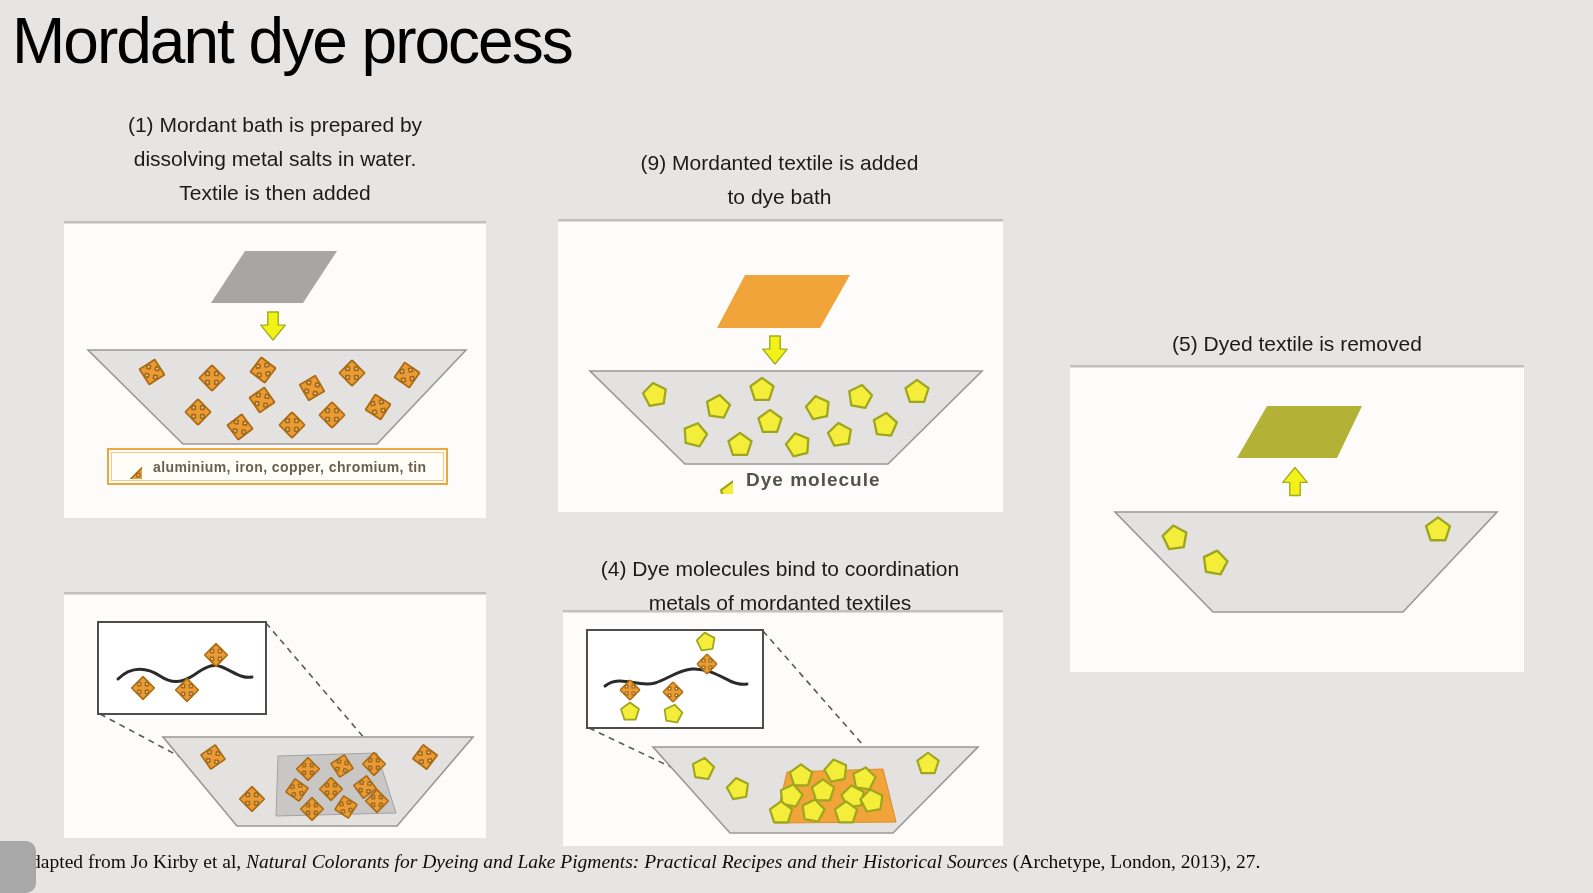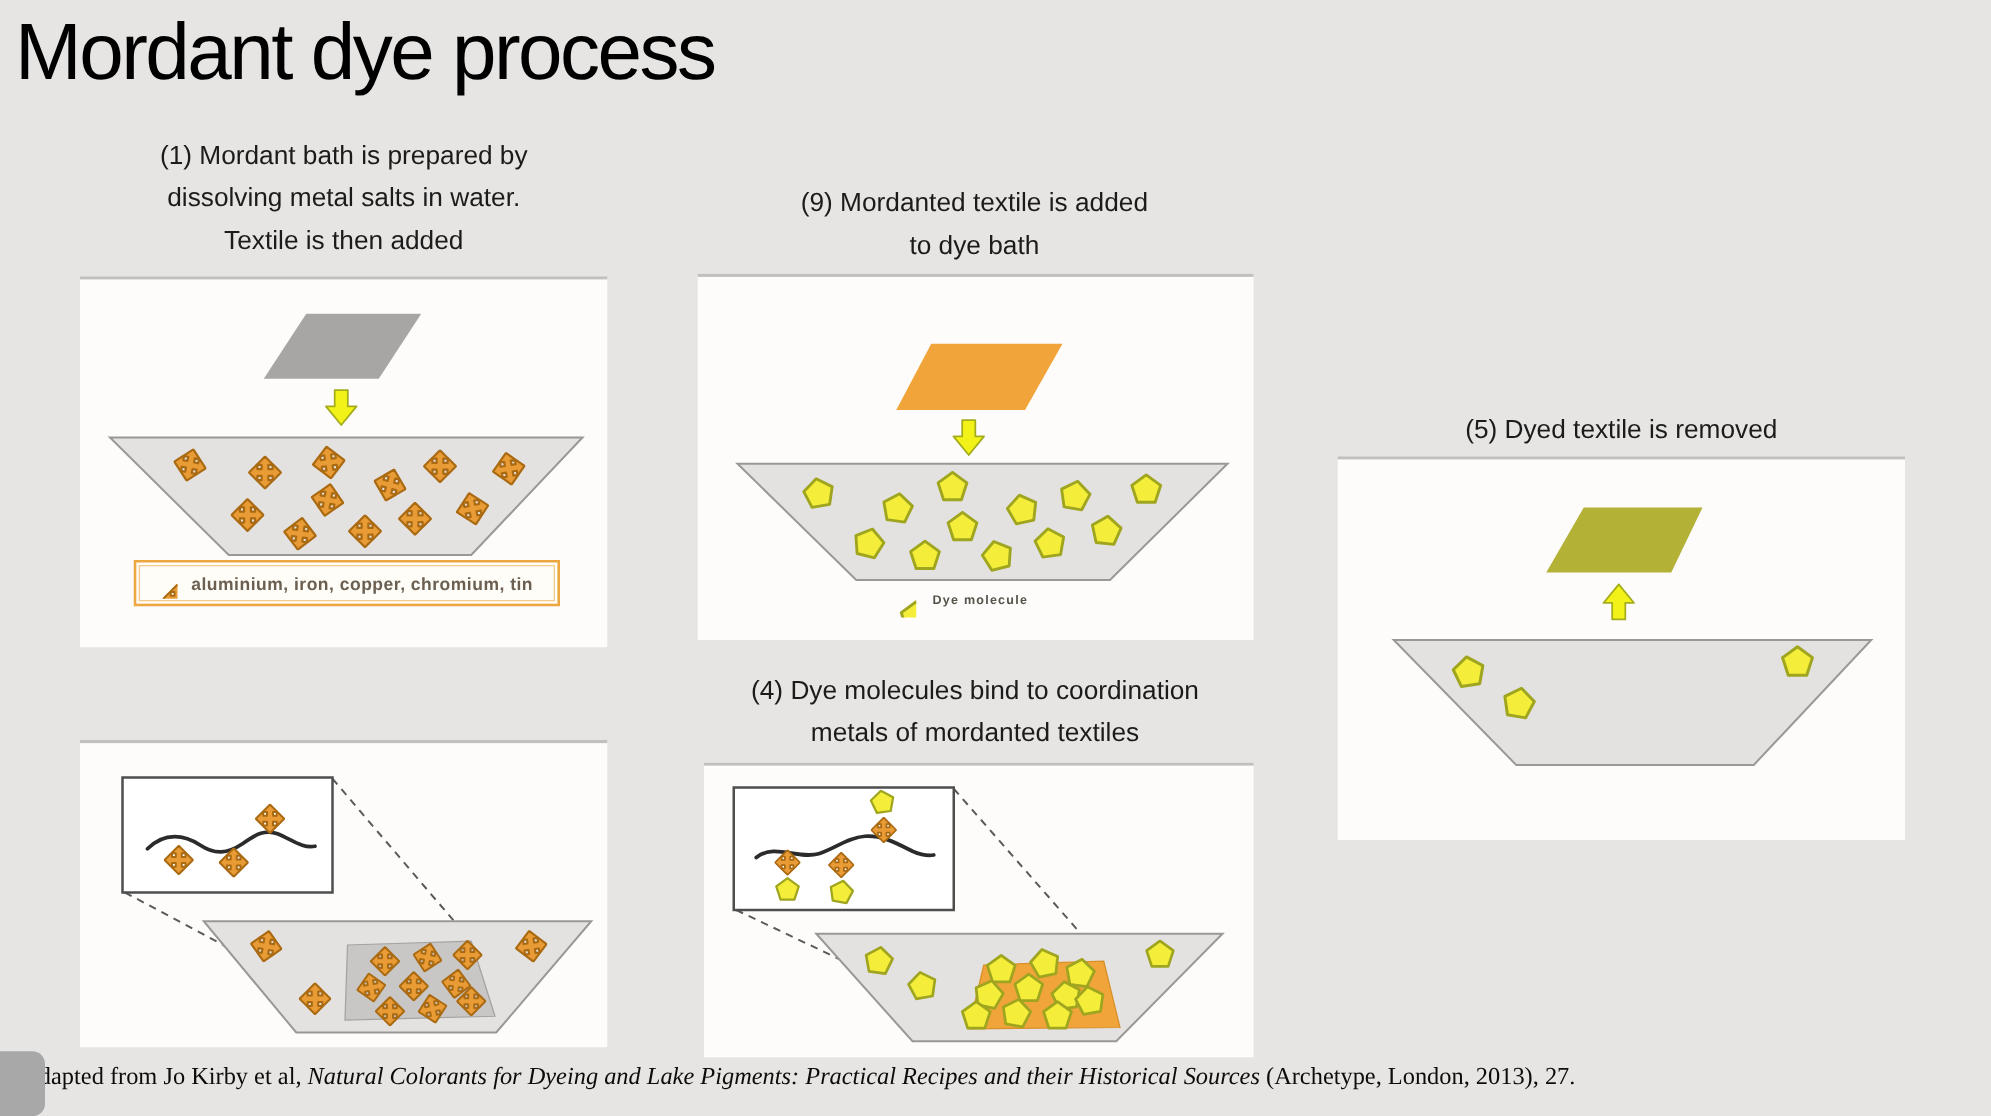--- a/index.html
+++ b/index.html
@@ -28,21 +28,21 @@
     display:flex;align-items:center;gap:11px;padding:0 9px;
     box-shadow:inset 0 0 0 2px #fffdf8, inset 0 0 0 3px #f3c98c;
   }
   .legend-metals span{
     font-size:14px;font-weight:bold;color:#6a5f50;letter-spacing:.4px;white-space:nowrap;
   }
   .legend-dye{
     position:absolute;left:705px;top:466px;display:flex;align-items:center;gap:13px;
   }
   .legend-dye span{
-    font-size:10px;font-weight:bold;color:#555249;letter-spacing:1px;white-space:nowrap;
+    font-size:19px;font-weight:bold;color:#555249;letter-spacing:1px;white-space:nowrap;
   }
   .cite{
     position:absolute;left:17px;top:851px;font-family:"Liberation Serif",serif;
     font-size:19.5px;color:#0c0c0c;white-space:nowrap;
   }
   .cite .it{font-style:italic;}
   .navbtn{
     position:absolute;left:-16px;top:841px;width:52px;height:52px;
     background:#a8a8a8;border-radius:10px;cursor:pointer;
     display:flex;align-items:center;color:#ffffff;
@@ -70,21 +70,21 @@
 <div class="slide">
 
   <div class="title">Mordant dye process</div>
 
   <div class="step-label" style="left:64px;top:108px;width:422px">(1) Mordant bath is prepared by
 dissolving metal salts in water.
 Textile is then added</div>
   <div class="step-label" style="left:556px;top:146px;width:447px">(9) Mordanted textile is added
 to dye bath</div>
   <div class="step-label" style="left:1070px;top:327px;width:454px">(5) Dyed textile is removed</div>
-  <div class="step-label" style="left:540px;top:536px;width:480px">(4) Dye molecules bind to coordination
+  <div class="step-label" style="left:540px;top:552px;width:480px">(4) Dye molecules bind to coordination
 metals of mordanted textiles</div>
 
   <svg class="panel" style="left:64px;top:221px" width="422" height="297" viewBox="64 221 422 297">
     <rect class="panel-bg" x="64" y="221" width="422" height="297"></rect>
     <rect class="scanline" x="64" y="221" width="422" height="2.5"></rect>
     <polygon points="245,251 337,251 303,303 211,303" fill="#a8a6a4"></polygon>
     <use href="#sym-arrow" x="259" y="310" width="28" height="32"></use>
     <polygon class="bath" points="88,350 466,350 377,444 183,444"></polygon>
     <g>
       <use href="#sym-cross" x="138.5" y="358.5" width="27" height="27" transform="rotate(12 152 372)"></use>

